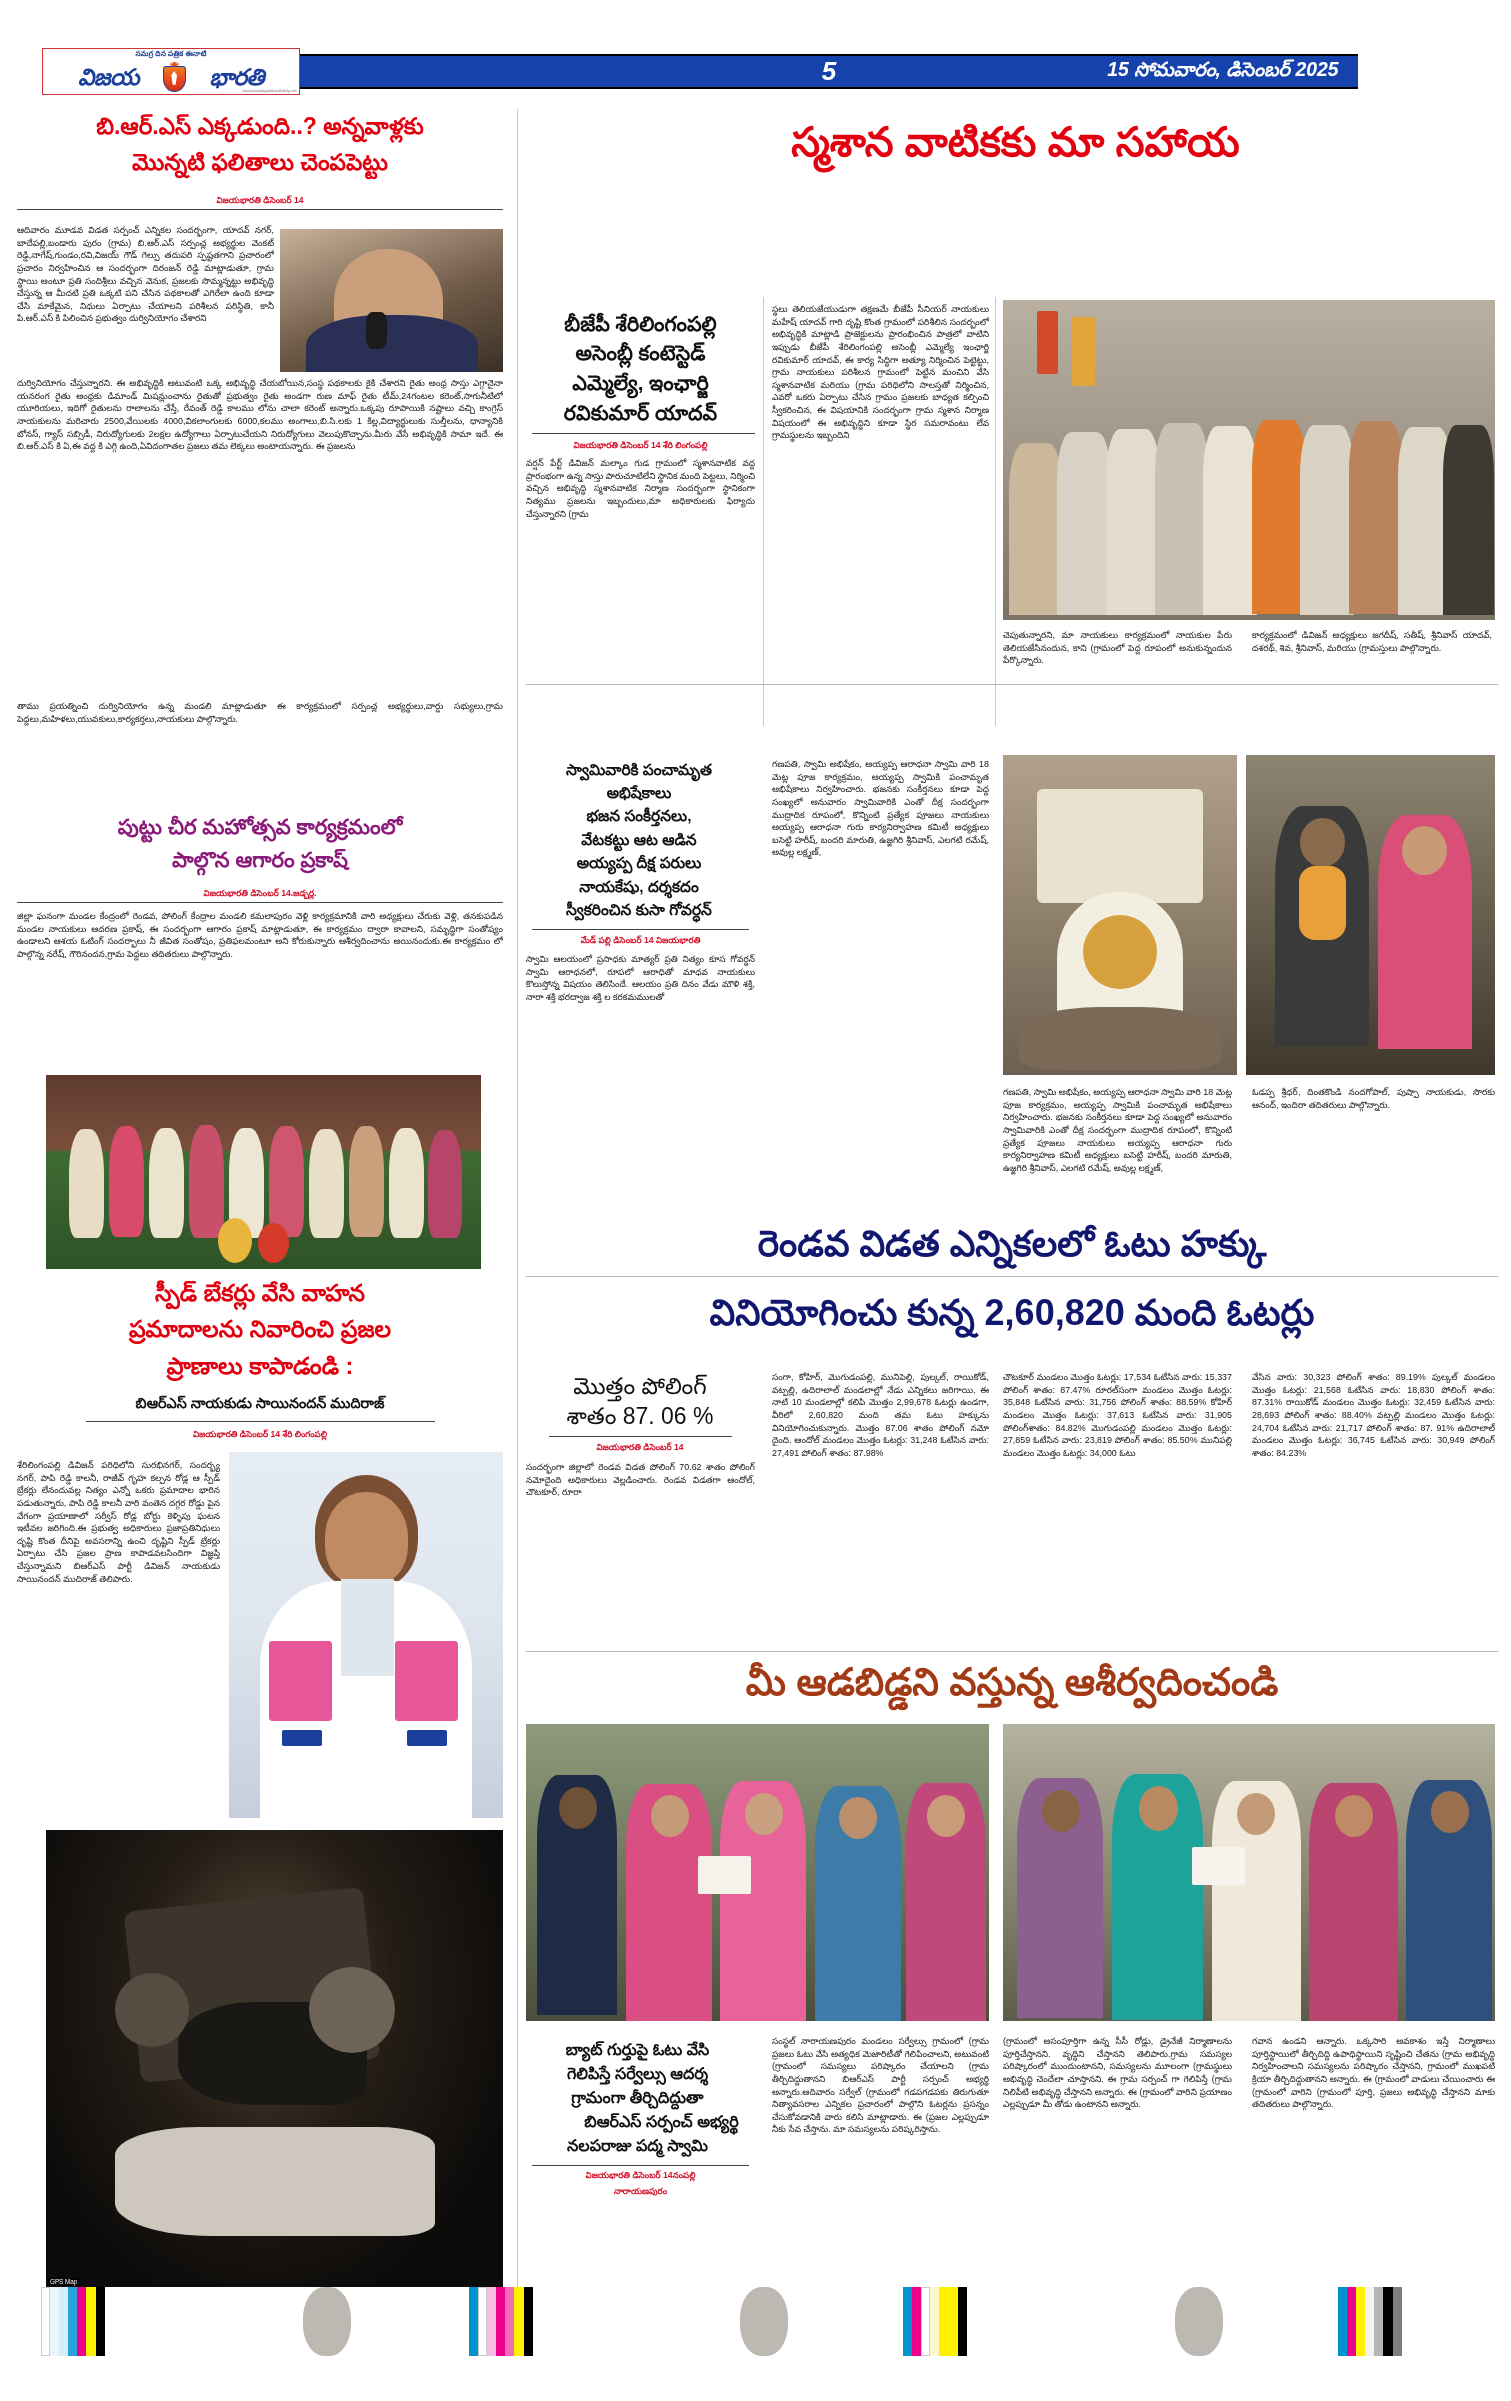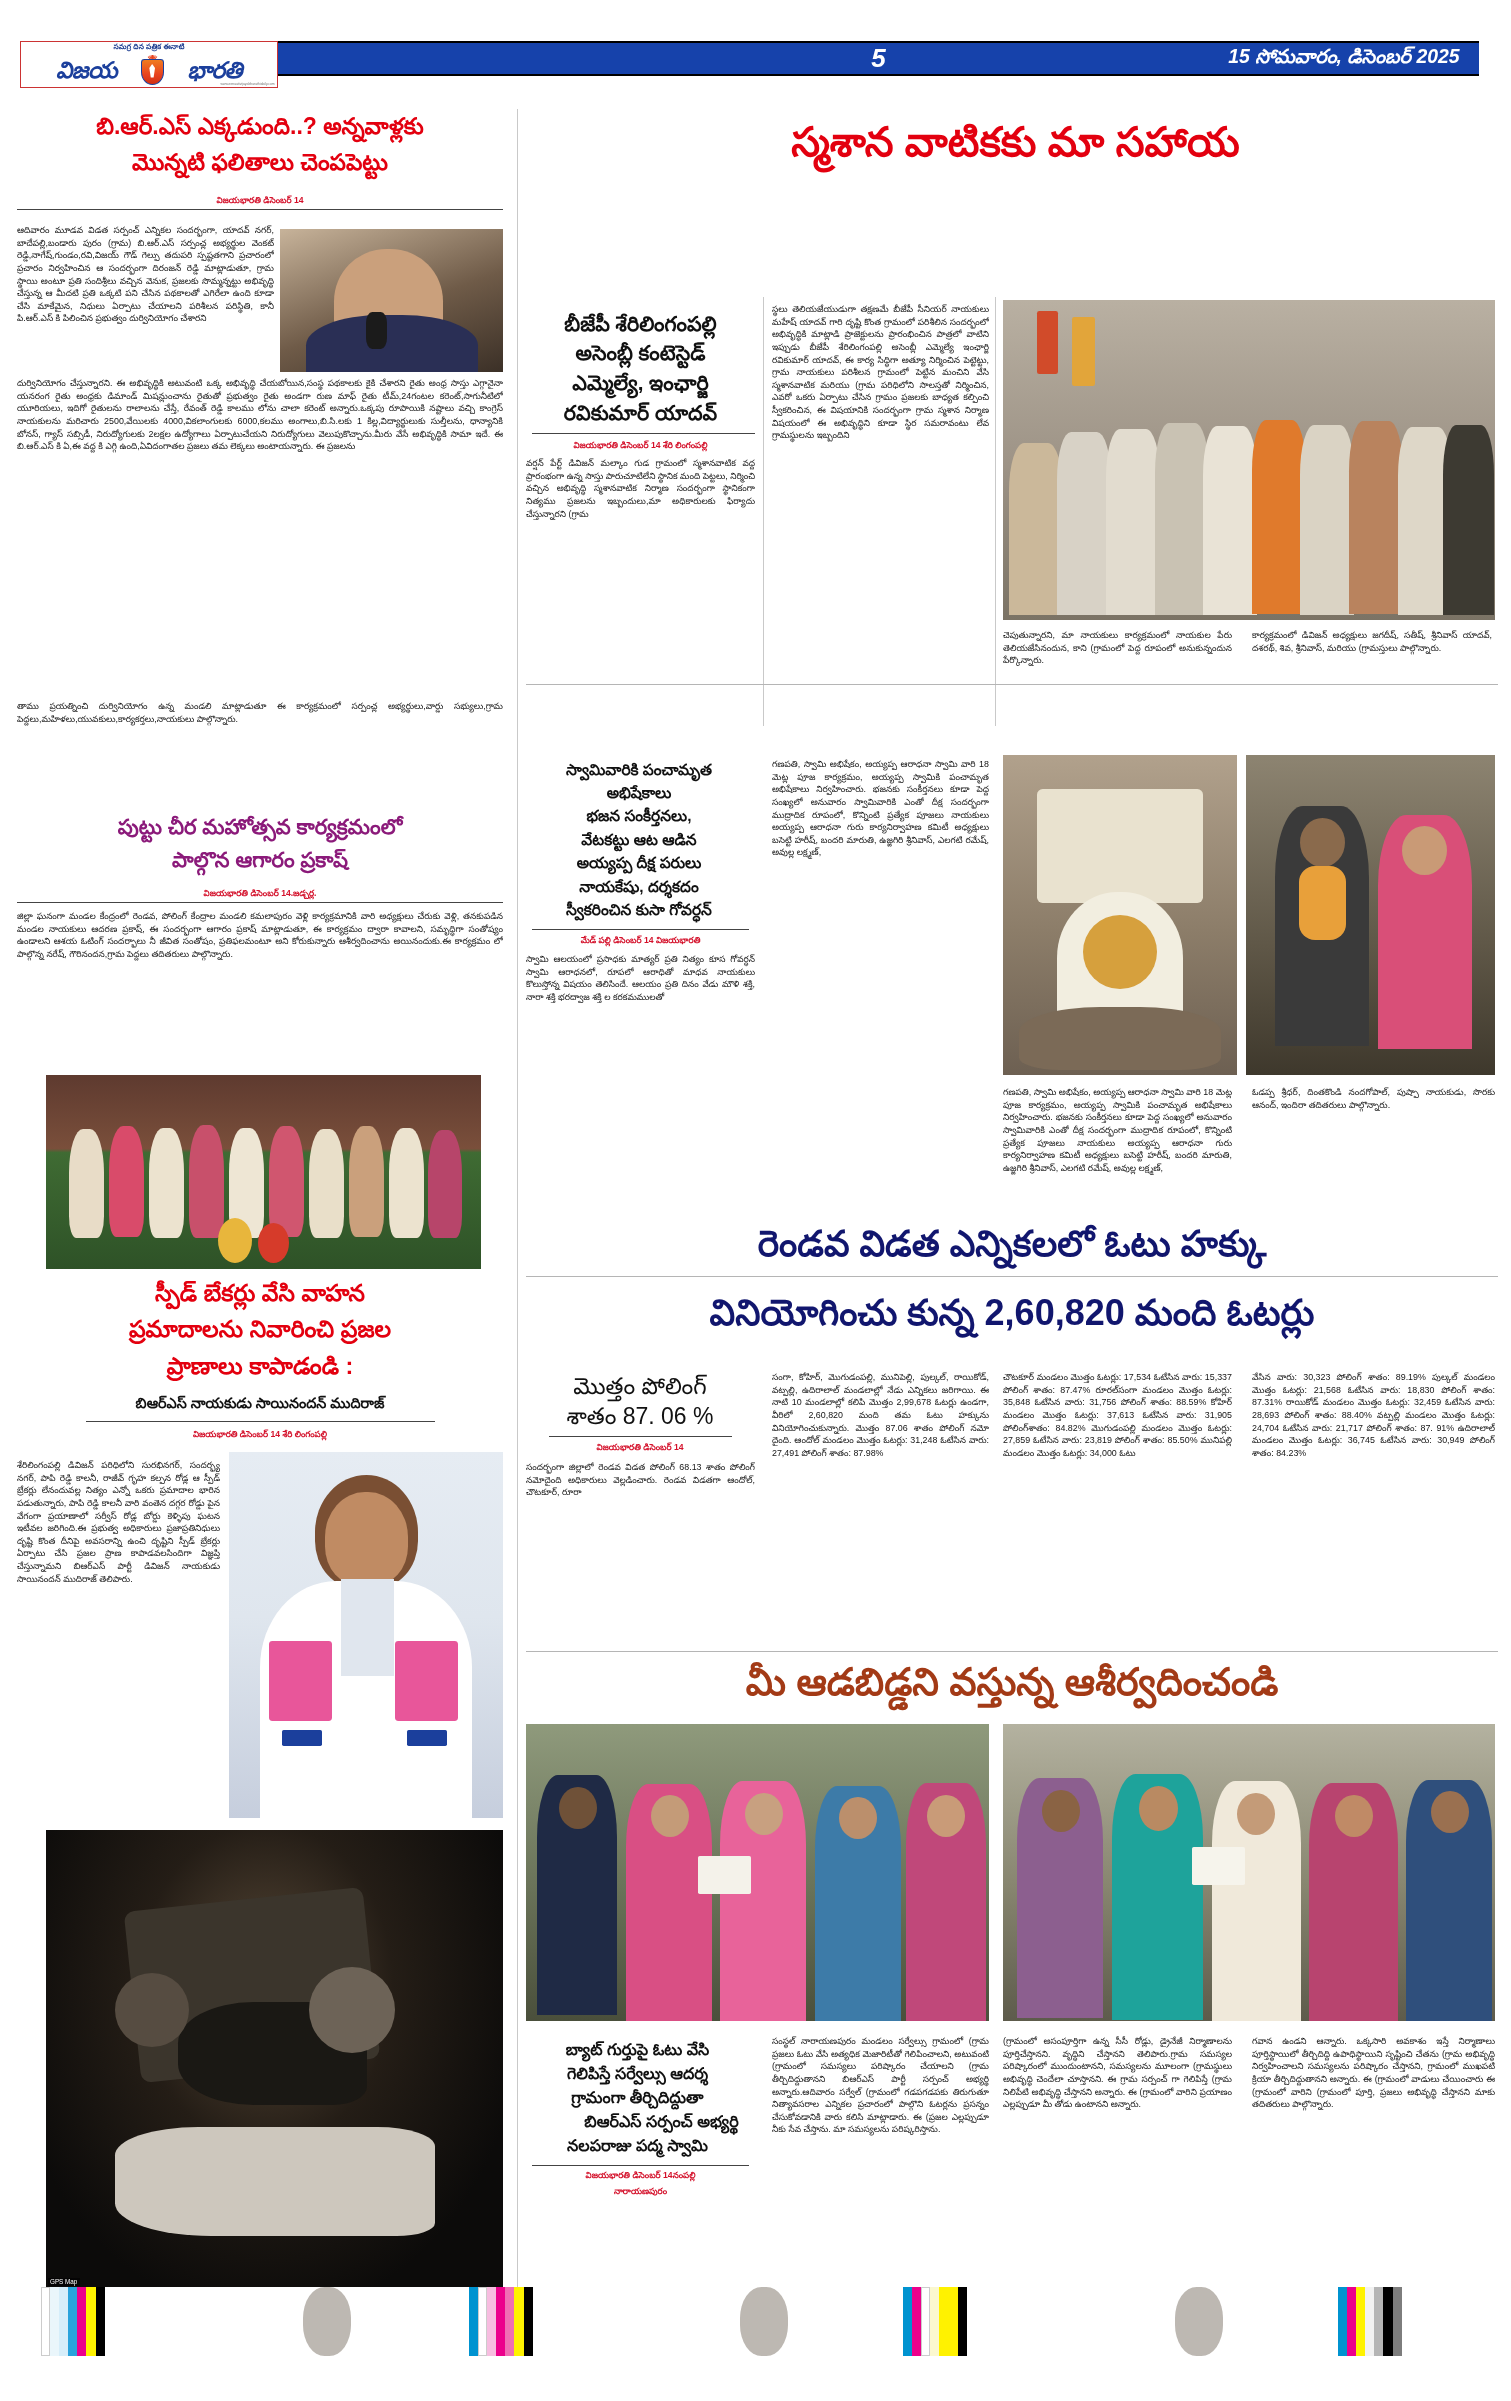--- a/index.html
+++ b/index.html
@@ -13,24 +13,24 @@
     position: relative;
     width: 1512px;
     height: 2401px;
     background: #ffffff;
     overflow: hidden;
   }
 
   
   .masthead {
     position: absolute;
-    left: 20px; top: 41px;
-    width: 1459px; height: 61px;
+    left: 42px; top: 41px;
+    width: 1316px; height: 61px;
     display: flex;
-    align-items: flex-start;
+    align-items: center;
   }
   .logo-box {
     width: 258px;
     background: #ffffff;
     border: 0.6px solid #c33;
     display: flex;
     flex-direction: column;
     align-items: center;
     justify-content: center;
     position: relative;
@@ -403,21 +403,21 @@
   <div class="hl hl-blue" style="left:526px; top:1293px; width:972px; font-size:36px;">వినియోగించు కున్న 2,60,820 మంది ఓటర్లు</div>
 
   <div class="stat-big" style="left:523px; top:1372px; width:234px;">మొత్తం పోలింగ్</div>
   <div class="stat-big" style="left:523px; top:1402px; width:234px;">శాతం 87. 06 %</div>
 
   <div class="thinrule" style="left:549px; top:1436px; width:183px;"></div>
   <div class="col" style="left:523px; top:1441px; width:234px; height:12.6px;">
     <span class="byline">విజయభారతి డిసెంబర్ 14</span>
   </div>
 
-  <div class="col" style="left:526px; top:1461px; width:229px; height:183px;">సందర్భంగా జిల్లాలో రెండవ విడత పోలింగ్ 68.13 శాతం పోలింగ్ నమోదైంది అధికారులు వెల్లడించారు. రెండవ విడతగా ఆందోల్, చౌటకూర్, రూరా</div>
+  <div class="col" style="left:526px; top:1461px; width:229px; height:183px;">సందర్భంగా జిల్లాలో రెండవ విడత పోలింగ్ 70.62 శాతం పోలింగ్ నమోదైంది అధికారులు వెల్లడించారు. రెండవ విడతగా ఆందోల్, చౌటకూర్, రూరా</div>
   <div class="col" style="left:772px; top:1371px; width:217px; height:274px;">సంగా, కోహిర్, మొగుడంపల్లి, మునిపెల్లి, పుల్కల్, రాయికోడ్, వట్పల్లి, ఉదిరాలాల్ మండలాల్లో నేడు ఎన్నికలు జరిగాయి. ఈ నాటి 10 మండలాల్లో కలిపి మొత్తం 2,99,678 ఓటర్లు ఉండగా, వీరిలో 2,60,820 మంది తమ ఓటు హక్కును వినియోగించుకున్నారు. మొత్తం 87.06 శాతం పోలింగ్ నమో దైంది. ఆందోల్ మండలం మొత్తం ఓటర్లు: 31,248 ఓటేసిన వారు: 27,491 పోలింగ్ శాతం: 87.98%</div>
   <div class="col" style="left:1003px; top:1371px; width:229px; height:274px;">చౌటకూర్ మండలం మొత్తం ఓటర్లు: 17,534 ఓటేసిన వారు: 15,337 పోలింగ్ శాతం: 87.47% రూరల్‌సంగా మండలం మొత్తం ఓటర్లు: 35,848 ఓటేసిన వారు: 31,756 పోలింగ్ శాతం: 88.59% కోహిర్ మండలం మొత్తం ఓటర్లు: 37,613 ఓటేసిన వారు: 31,905 పోలింగ్‌శాతం: 84.82% మొగుడంపల్లి మండలం మొత్తం ఓటర్లు: 27,859 ఓటేసిన వారు: 23,819 పోలింగ్ శాతం: 85.50% మునిపల్లి మండలం మొత్తం ఓటర్లు: 34,000 ఓటు</div>
   <div class="col" style="left:1252px; top:1371px; width:243px; height:274px;">వేసిన వారు: 30,323 పోలింగ్ శాతం: 89.19% పుల్కల్ మండలం మొత్తం ఓటర్లు: 21,568 ఓటేసిన వారు: 18,830 పోలింగ్ శాతం: 87.31% రాయికోడ్ మండలం మొత్తం ఓటర్లు: 32,459 ఓటేసిన వారు: 28,693 పోలింగ్ శాతం: 88.40% వట్పల్లి మండలం మొత్తం ఓటర్లు: 24,704 ఓటేసిన వారు: 21,717 పోలింగ్ శాతం: 87. 91% ఉదిరాలాల్ మండలం మొత్తం ఓటర్లు: 36,745 ఓటేసిన వారు: 30,949 పోలింగ్ శాతం: 84.23%</div>
 
   <div class="hrule" style="left:526px; top:1651px; width:972px;"></div>
 
   <div class="hl hl-brown" style="left:526px; top:1661px; width:972px; font-size:38px;">మీ ఆడబిడ్డని వస్తున్న ఆశీర్వదించండి</div>
 
   <div class="photo" style="left:526px; top:1724px; width:463px; height:297px; background:#6d7b5a;">
     <div class="sky" style="background:linear-gradient(180deg,#8f9a7c 0%, #6a7359 55%, #4a4f3b 100%);"></div>

